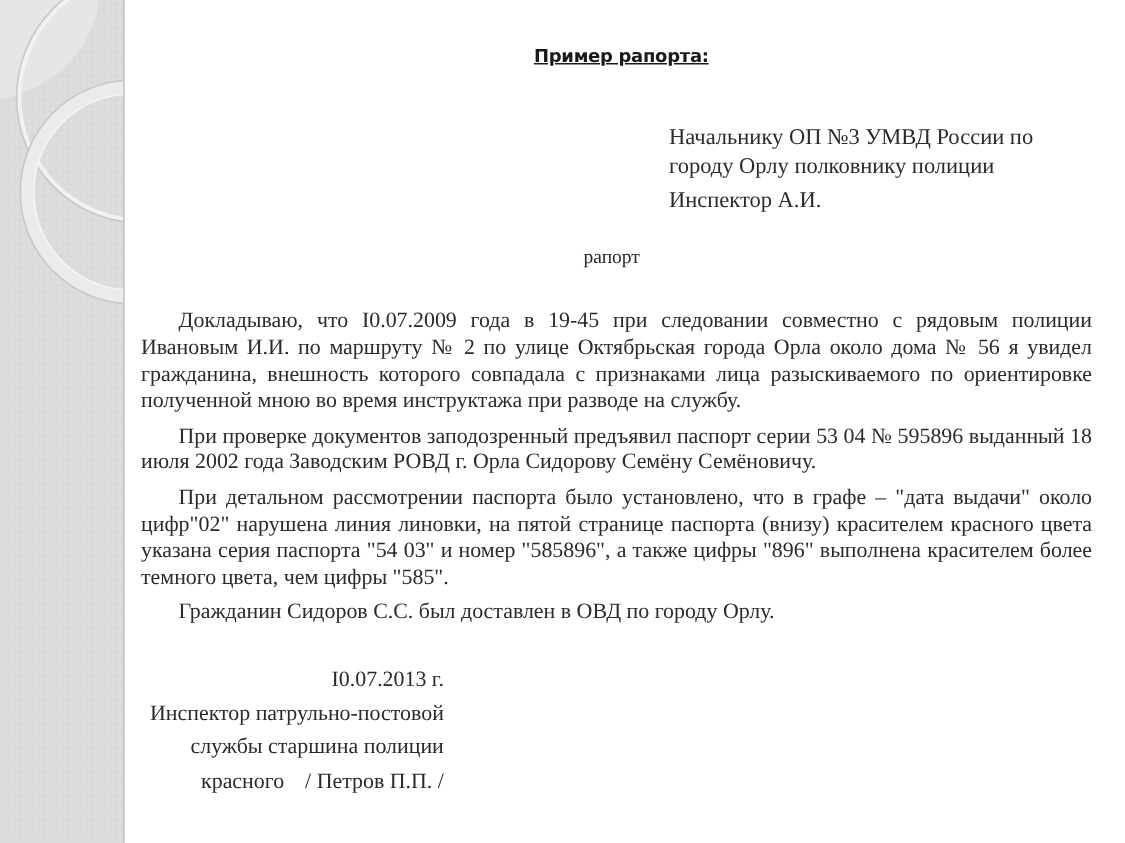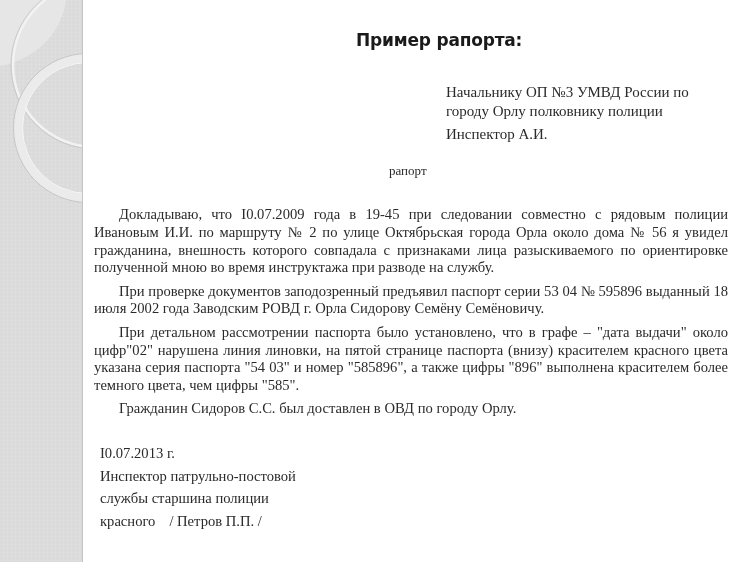--- a/index.html
+++ b/index.html
@@ -30,23 +30,24 @@
       position: absolute;
       left: 0;
       top: 0;
     }
     .title {
       position: absolute;
       left: 356px;
       top: 30px;
       font-family: "DejaVu Sans", sans-serif;
       font-weight: bold;
-      font-size: 17px;
+      font-size: 12px;
       color: #1a1a1a;
       letter-spacing: -0.2px;
+      text-decoration: underline;
     }
     .serif {
       font-family: "Liberation Serif", serif;
       color: #2a2a2a;
       margin-top: 20px;
     }
     .addressee {
       position: absolute;
       left: 446px;
       top: 63px;
@@ -74,20 +75,21 @@
       margin: 0 0 5.5px 0;
       text-indent: 25px;
       text-align: justify;
     }
     .sign-block {
       position: absolute;
       left: 100px;
       top: 422px;
       font-size: 14.6px;
       line-height: 22.5px;
+      text-align: right;
     }
     .sign-row span.gap {
       display: inline-block;
       width: 14px;
     }
   </style>
 </head>
 <body>
 
 <div class="page">

